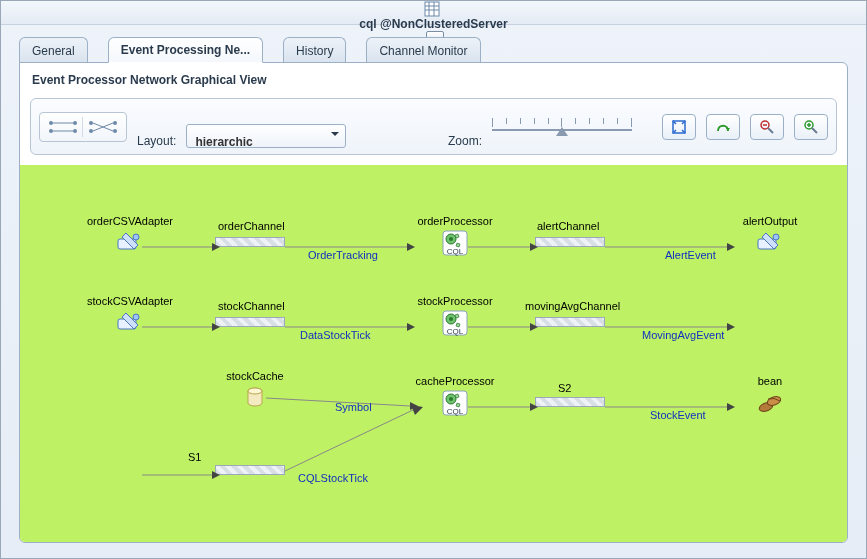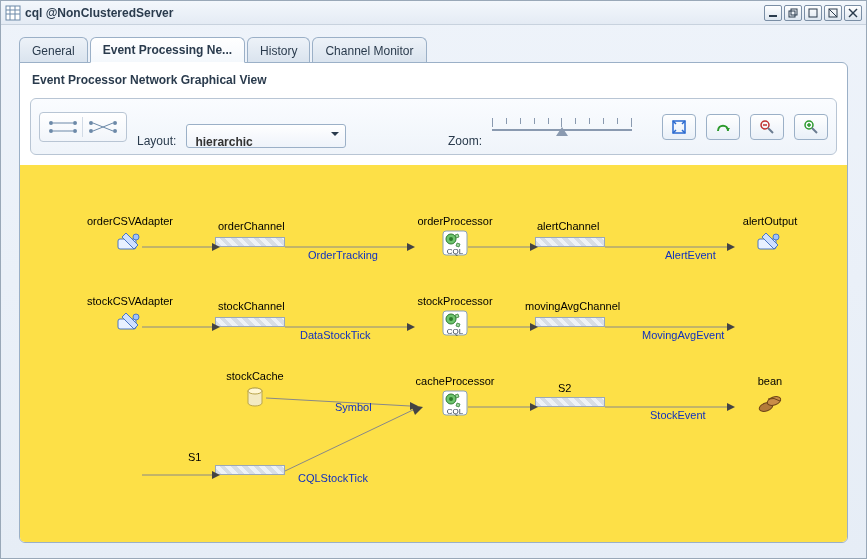--- a/index.html
+++ b/index.html
@@ -17,20 +17,21 @@
     border: 1px solid #99a8b8;
     background: linear-gradient(#eef3fa,#e6edf6);
     display: flex; flex-direction: column;
   }
   .titlebar {
     height: 24px;
     display: flex; align-items: center;
     padding: 0 4px;
     border-bottom: 1px solid #c8d2de;
     background: linear-gradient(#f3f7fc,#e4ebf4);
+    flex-direction: column;
   }
   .title-icon {
     width: 16px; height: 16px;
     display: inline-flex; align-items: center; justify-content: center;
     margin-right: 4px;
   }
   .title-text { font-weight: bold; color: #2a3b4d; font-size: 12px; }
   .title-spacer { flex: 1; }
   .title-btn {
     width: 18px; height: 16px;
@@ -39,21 +40,21 @@
     background: linear-gradient(#fff,#dde6f0);
     border-radius: 2px;
     cursor: pointer;
     display: inline-flex; align-items: center; justify-content: center;
   }
   .title-btn svg { width: 10px; height: 10px; }
 
   .tabs-row {
     display: flex;
     padding: 12px 8px 0 18px;
-    gap: 0;
+    gap: 18px;
   }
   .tab {
     height: 26px;
     padding: 0 12px;
     border: 1px solid #9bb0c7;
     border-bottom: none;
     border-radius: 6px 6px 0 0;
     background: linear-gradient(#edf2f8,#d9e3ee);
     color: #2a3b4d;
     display: flex; align-items: center;
@@ -156,21 +157,21 @@
     border-radius: 4px;
     background: linear-gradient(#fff,#e9f0f8);
     cursor: pointer;
     display: flex; align-items: center; justify-content: center;
   }
   .tool-btn svg { width: 16px; height: 16px; }
   .canvas {
     flex: 1;
     position: relative;
     overflow: hidden;
-    background: #fde047;
+    background: #bef264;
   }
   .node {
     position: absolute;
     text-align: center;
     font-size: 11px;
     color: #000;
     width: 110px;
   }
   .node .caption { margin-bottom: 2px; white-space: nowrap; }
   .node .glyph {

